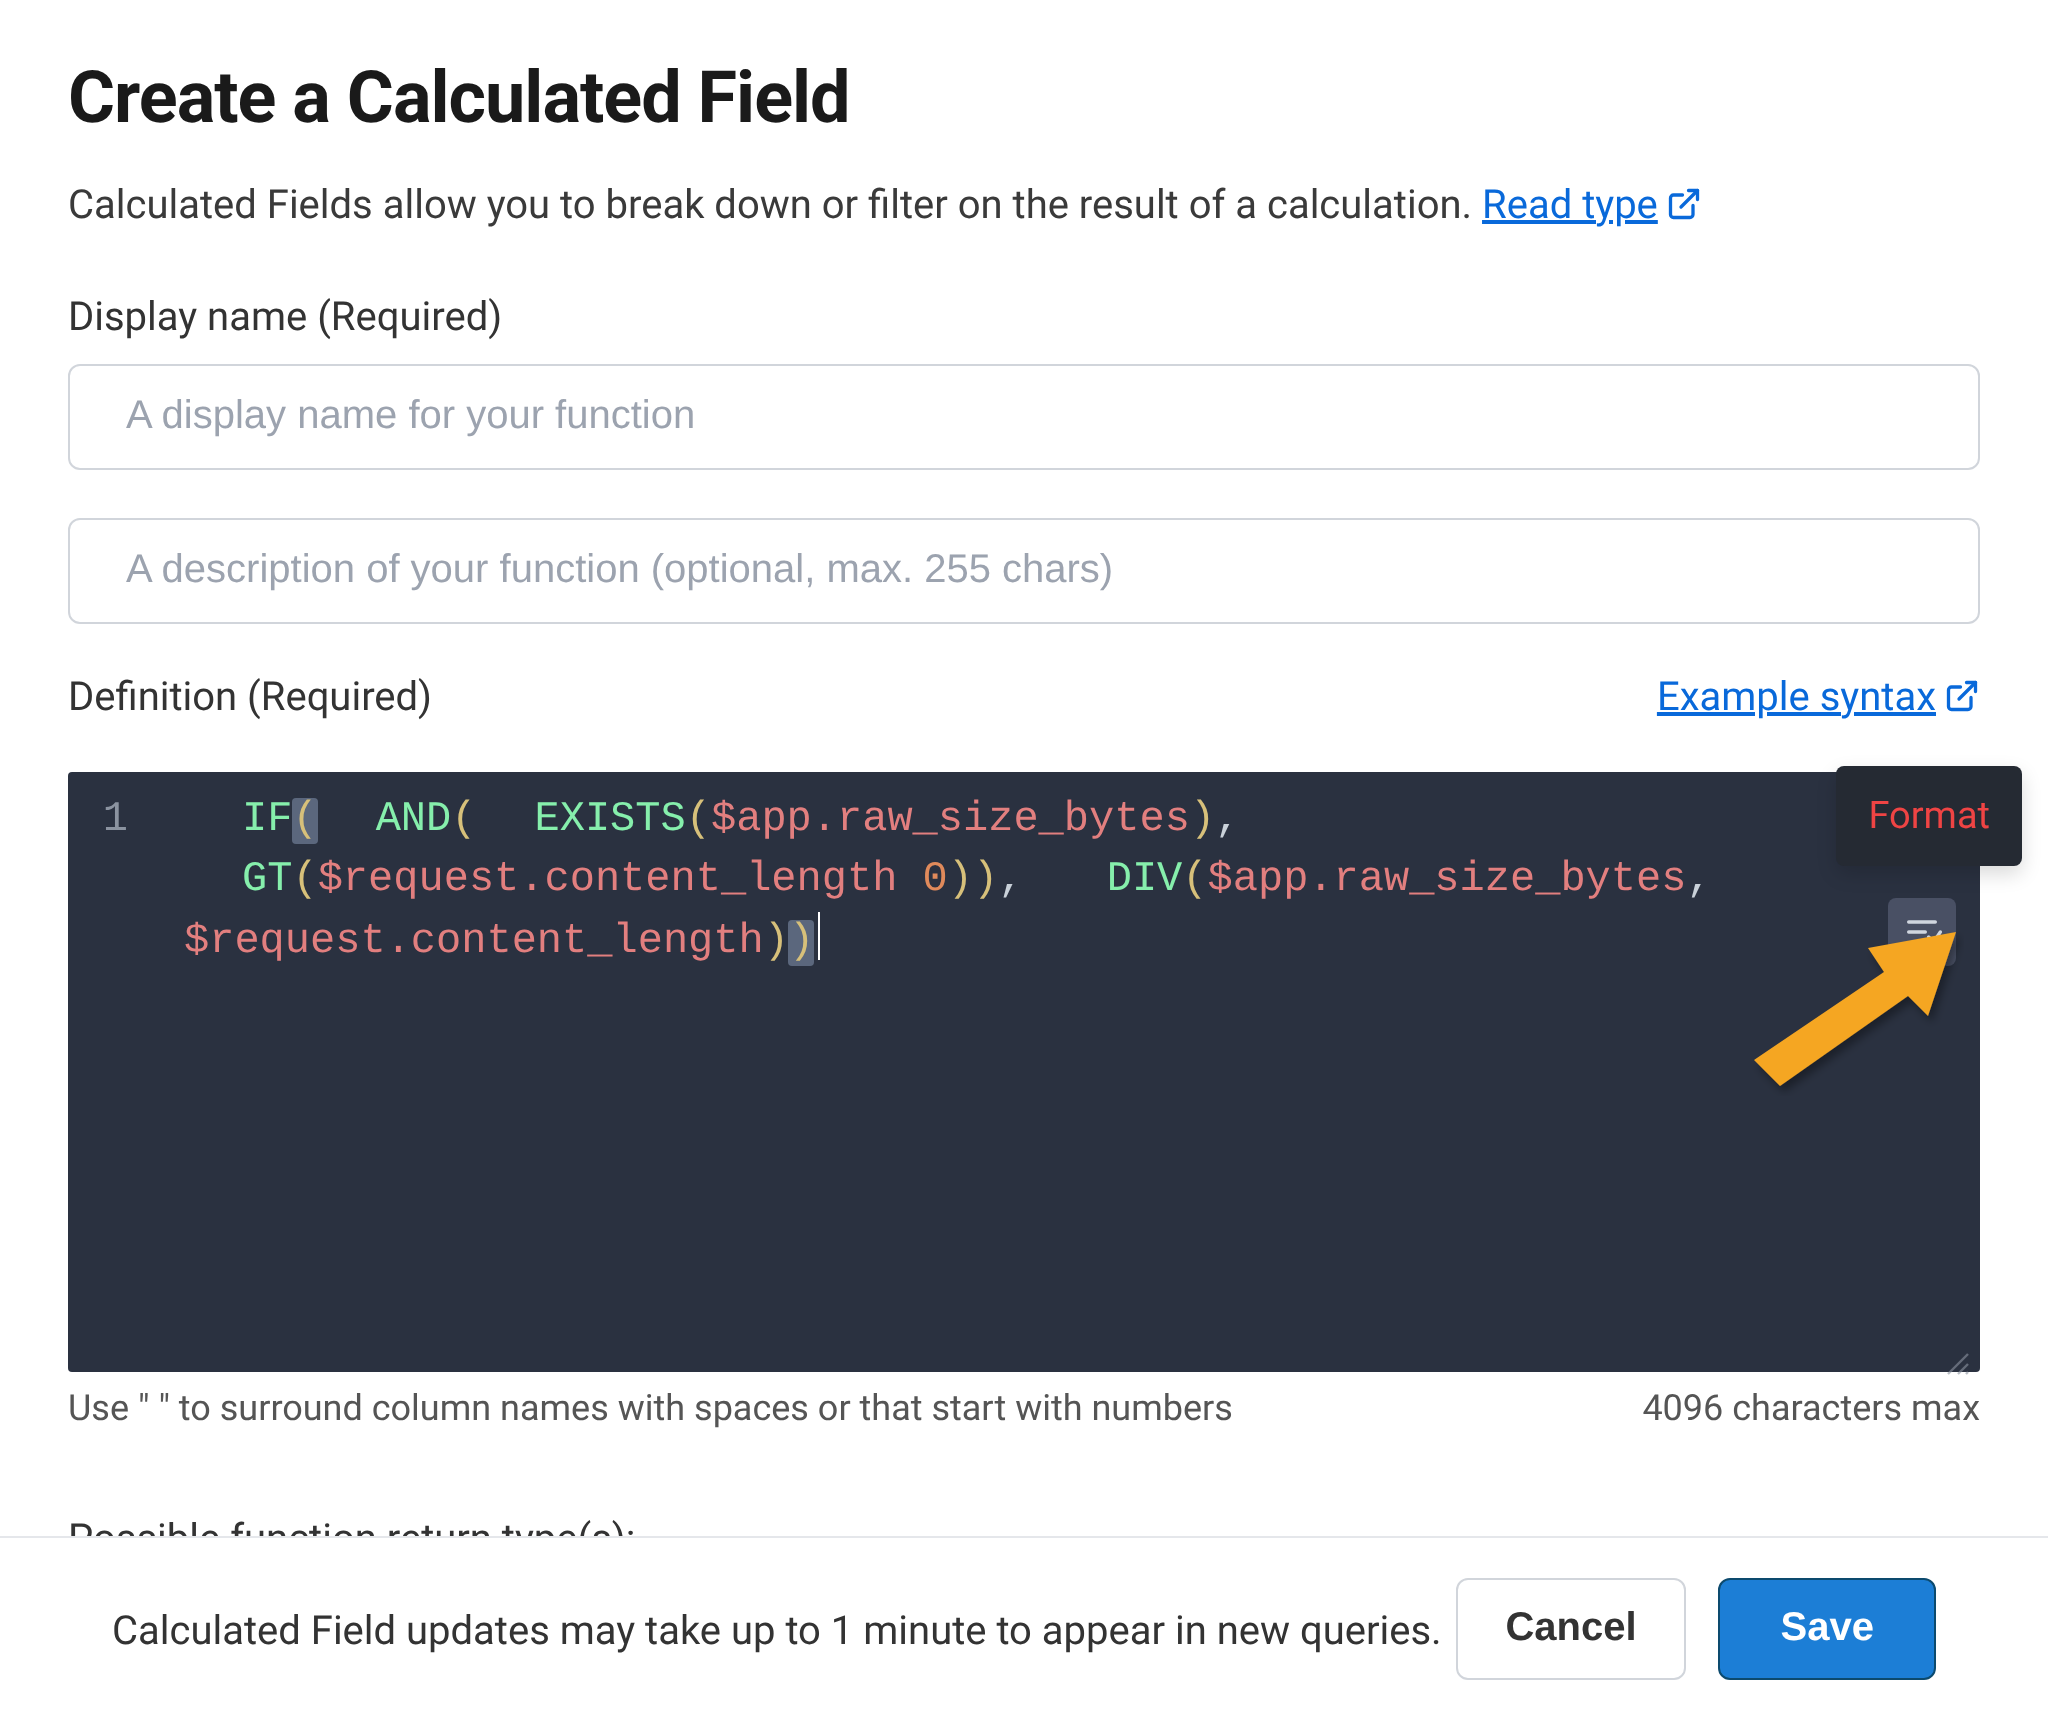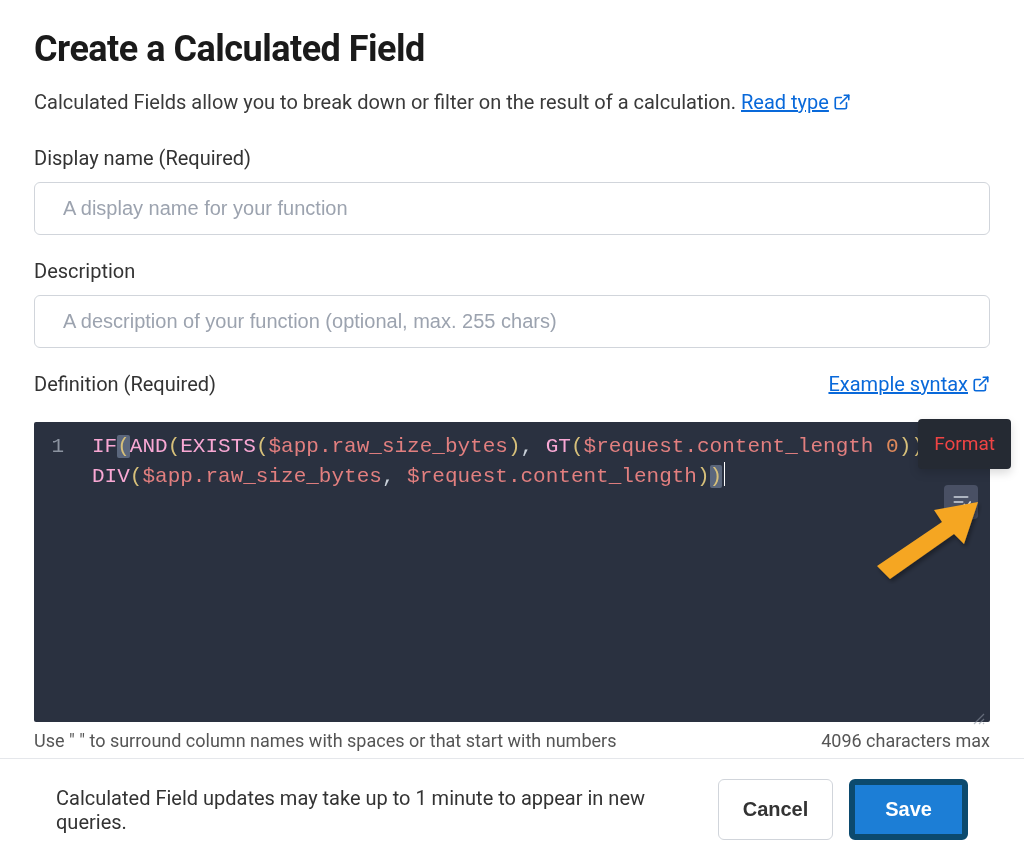--- a/index.html
+++ b/index.html
@@ -82,21 +82,21 @@
       width: 20px;
       text-align: right;
       user-select: none;
     }
     .code-content {
       padding-left: 58px;
       padding-right: 20px;
       color: #d0d6df;
       white-space: pre-wrap;
     }
-    .tok-fn { color: #f9a8d4; }
+    .tok-fn { color: #86efac; margin-left: 29px; }
     .tok-paren { color: #d7c07a; }
     .tok-var { color: #e27f7f; }
     .tok-num { color: #e08a5b; }
     .tok-comma { color: #c9d1d9; }
     .hl-paren { background: rgba(150,170,200,0.45); border-radius: 2px; }
     .cursor {
       display: inline-block;
       width: 1px; height: 24px;
       background: #fff;
       vertical-align: -4px;
@@ -174,21 +174,21 @@
       padding: 13px 24px;
       cursor: pointer;
     }
     .btn-cancel {
       background: #fff;
       border: 1px solid #d1d5db;
       color: #333;
     }
     .btn-save {
       background: #1c7ed6;
-      border: 6px solid #0c4a6e;
+      border: 1px solid #0c4a6e;
       color: #fff;
       padding: 13px 30px;
     }
   </style>
 </head>
 <body>
 
 <div class="container">
   <h1 class="page-title">Create a Calculated Field</h1>
 
@@ -199,21 +199,20 @@
             <line x1="10" y1="14" x2="21" y2="3"></line>
           </svg></span></a>
   </p>
 
   <div class="field-group">
     <div class="field-label">Display name (Required)</div>
     <input type="text" class="text-input" placeholder="A display name for your function" style="">
   </div>
 
   <div class="field-group">
-    <div class="field-label">Description</div>
     <input type="text" class="text-input" placeholder="A description of your function (optional, max. 255 chars)" style="">
   </div>
 
   <div class="field-group">
     <div class="definition-header">
       <div class="field-label" style="margin-bottom:0">Definition (Required)</div>
       <a class="example-link"><span>Example syntax</span><span class="external-icon"><svg width="18" height="18" viewBox="0 0 24 24" fill="none" stroke="#0969da" stroke-width="2.2" stroke-linecap="round" stroke-linejoin="round">
               <path d="M18 13v6a2 2 0 0 1-2 2H5a2 2 0 0 1-2-2V8a2 2 0 0 1 2-2h6"></path>
               <polyline points="15 3 21 3 21 9"></polyline>
               <line x1="10" y1="14" x2="21" y2="3"></line>

